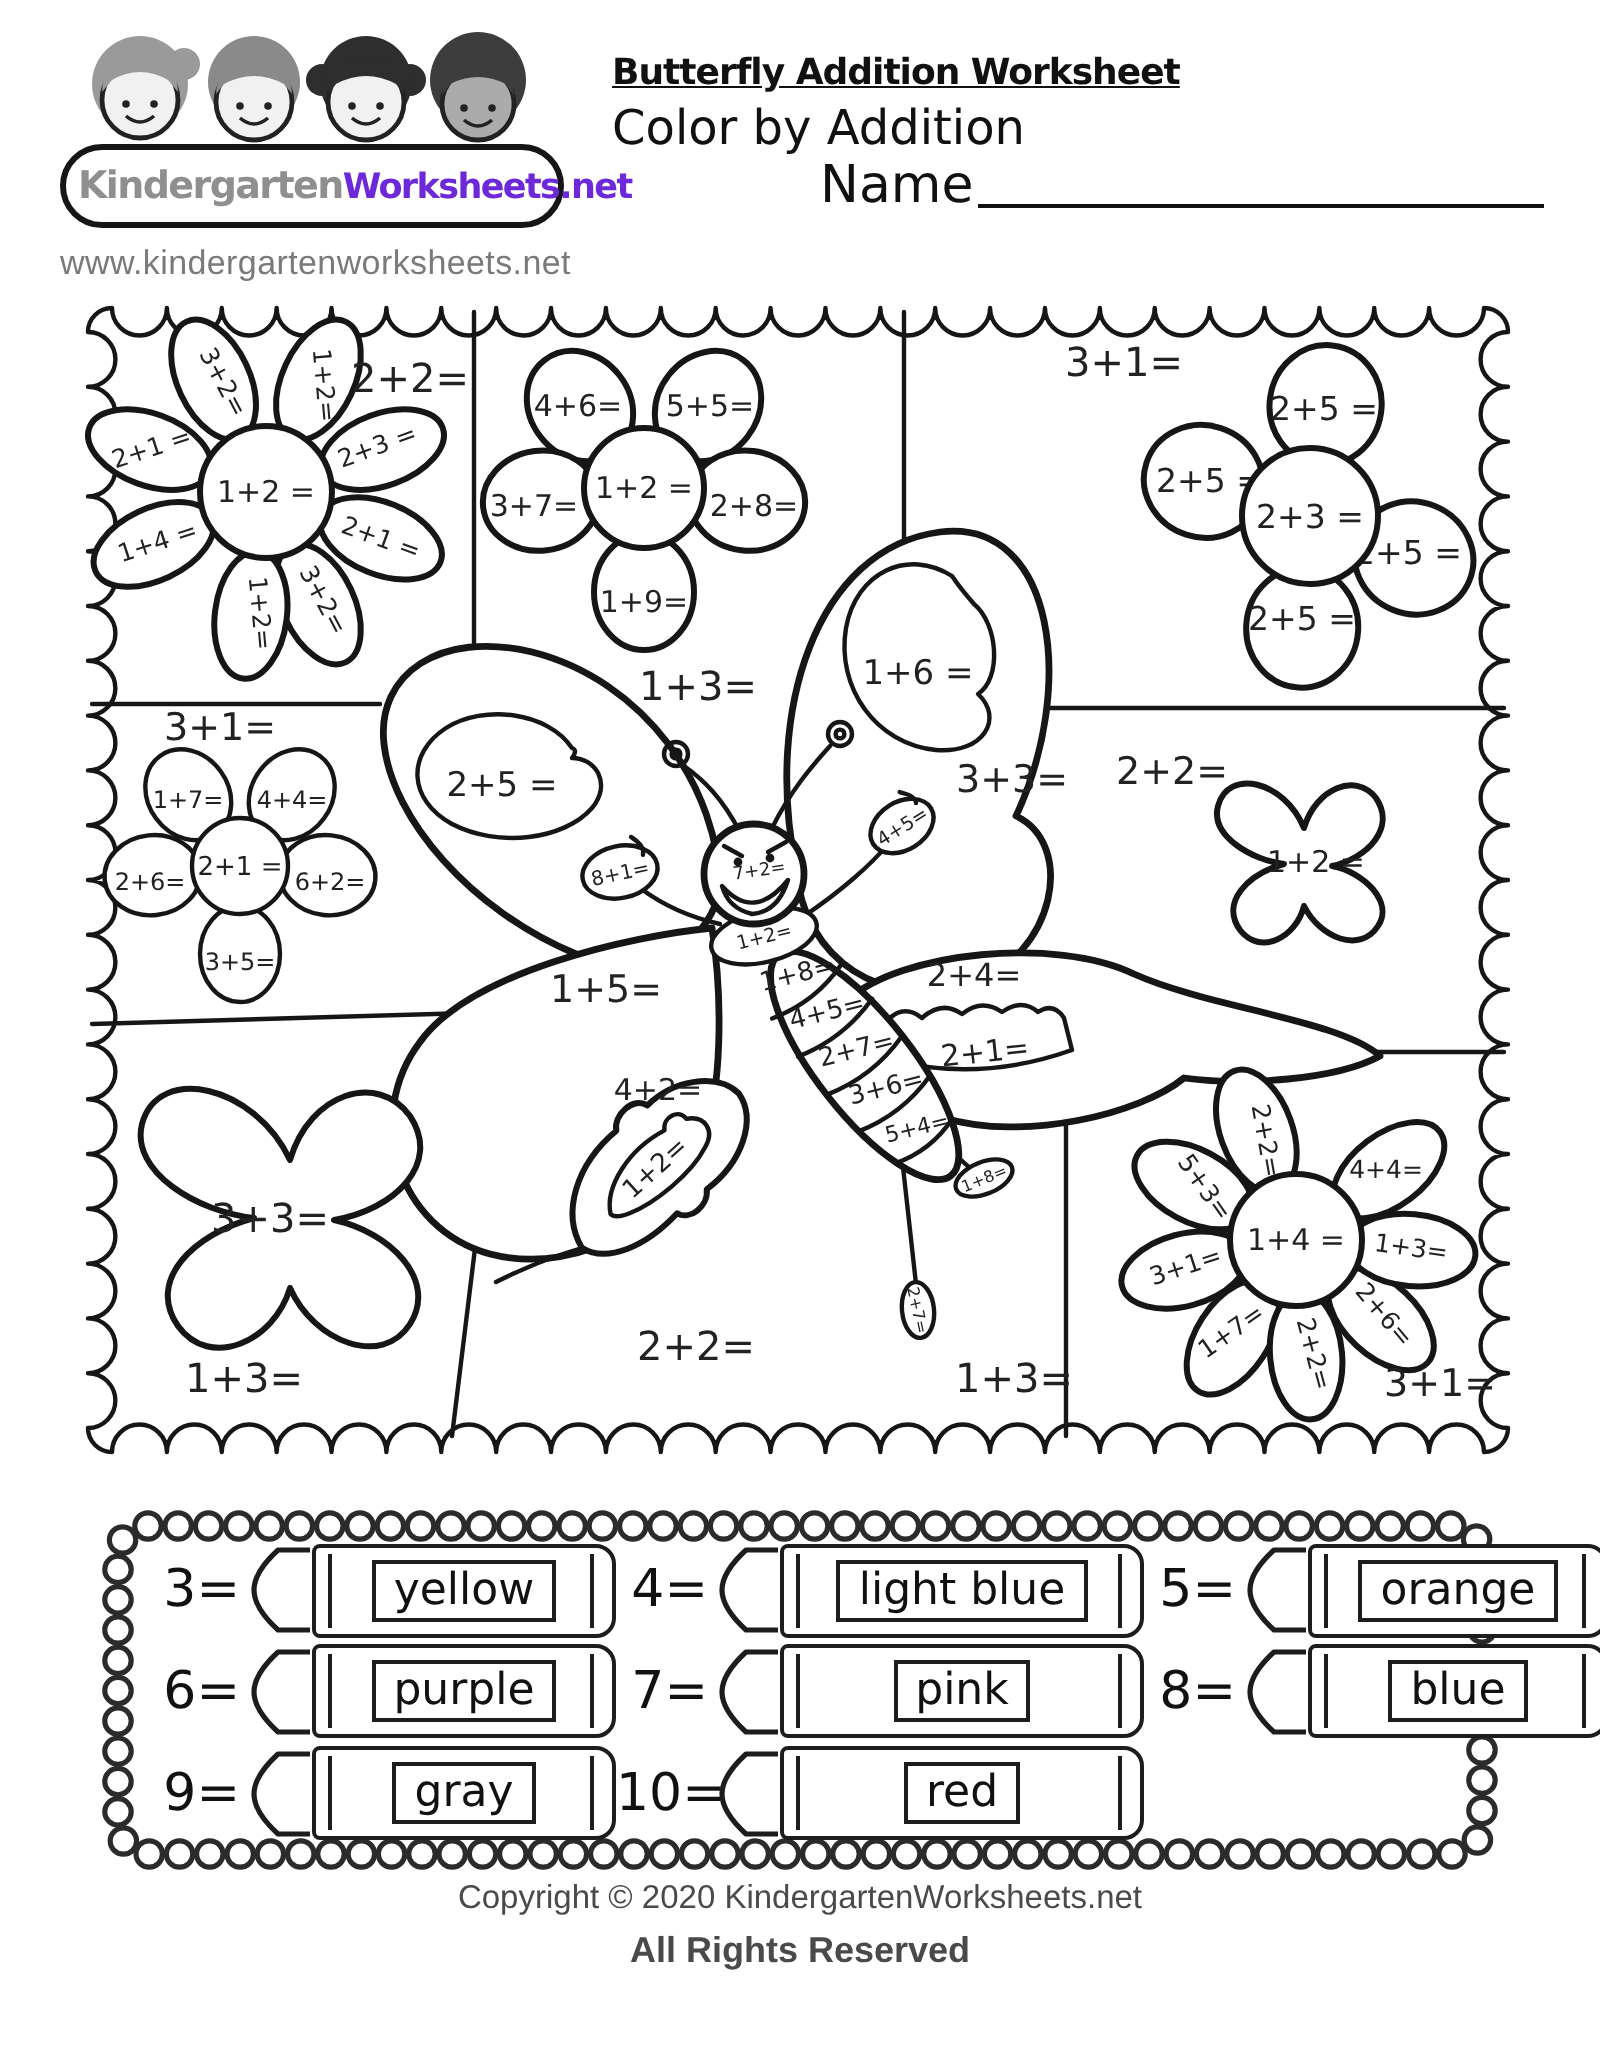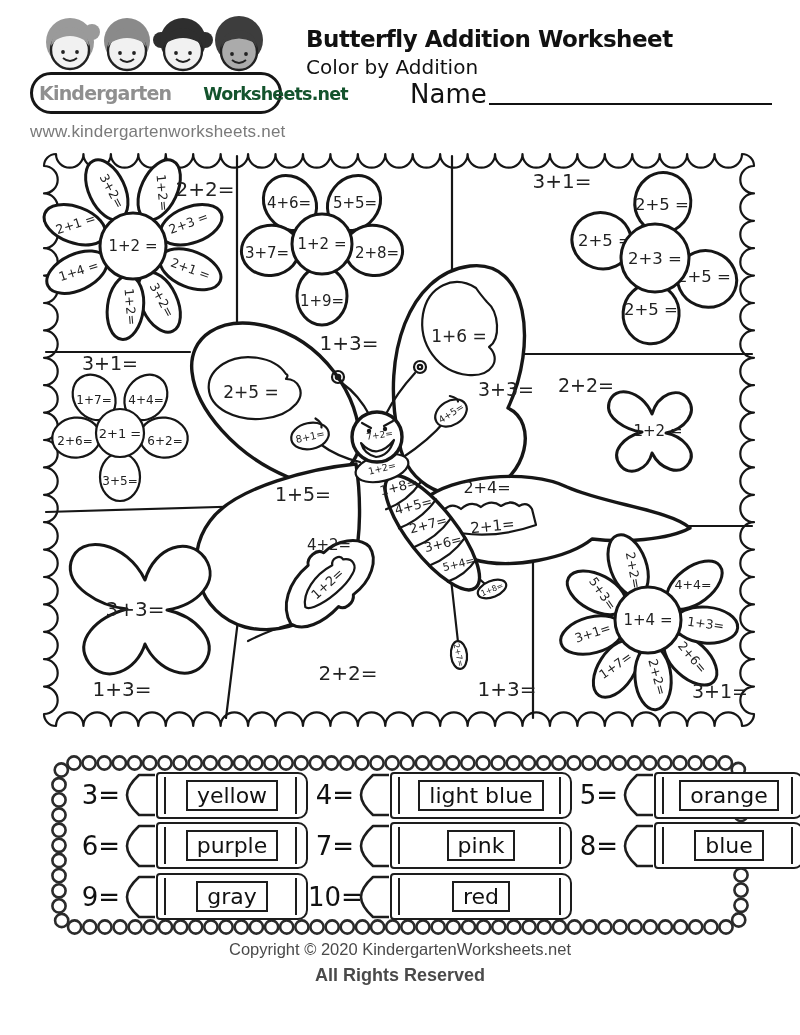--- a/index.html
+++ b/index.html
@@ -4,26 +4,26 @@
 <style>
   html,body{margin:0;padding:0;background:#fff;}
   .page{position:relative;width:800px;height:1035px;background:#fff;overflow:hidden;
         font-family:"DejaVu Sans",sans-serif;color:#1c1c1c;}
   
   .header{display:flex;padding:10px 28px 0 30px;}
   .logo-wrap{width:252px;position:relative;}
   .logo-box{position:relative;margin-top:-30px;background:#fff;border:3.5px solid #161616;
             border-radius:22px;padding:7px 6px;text-align:center;z-index:2;}
   .logo-box .b1{color:#8f8f8f;font-weight:bold;font-size:19px;letter-spacing:-0.8px;}
-  .logo-box .b2{color:#14532d;font-weight:bold;font-size:17.5px;letter-spacing:-0.8px;padding-left:32px;}
+  .logo-box .b2{color:#6d28d9;font-weight:bold;font-size:17.5px;letter-spacing:-0.8px;}
   .logo-url{margin-top:8px;text-align:center;color:#7a7a7a;font-size:17px;letter-spacing:0.2px;
             font-family:"Liberation Sans",sans-serif;}
   .title-wrap{flex:1;padding-left:24px;padding-top:16px;}
-  .sheet-title{font-size:23px;font-weight:600;letter-spacing:-0.5px;color:#111;}
-  .sheet-subtitle{font-size:20px;font-weight:500;margin-top:3px;color:#111;}
+  .sheet-title{font-size:18px;font-weight:600;letter-spacing:-0.5px;color:#111;text-decoration:underline;}
+  .sheet-subtitle{font-size:24px;font-weight:500;margin-top:3px;color:#111;}
   .name-row{display:flex;align-items:flex-end;margin:0 0 0 104px;}
   .name-label{font-size:26px;color:#111;}
   .name-line{flex:1;border-bottom:2.6px solid #111;margin:0 0 4px 2px;height:24px;}
   
   .sheet{margin:4px 0 0 30px;}
   svg text{font-family:"DejaVu Sans",sans-serif;fill:#222;text-anchor:middle;}
   .ln2{fill:none;stroke:#161616;stroke-width:2.2;stroke-linecap:round;stroke-linejoin:round;}
   .fw{fill:#fff;stroke:#161616;stroke-width:3;stroke-linejoin:round;}
   .fw2{fill:#fff;stroke:#161616;stroke-width:2.2;stroke-linejoin:round;}
   .fw3{fill:#fff;stroke:#161616;stroke-width:3.4;stroke-linejoin:round;}

